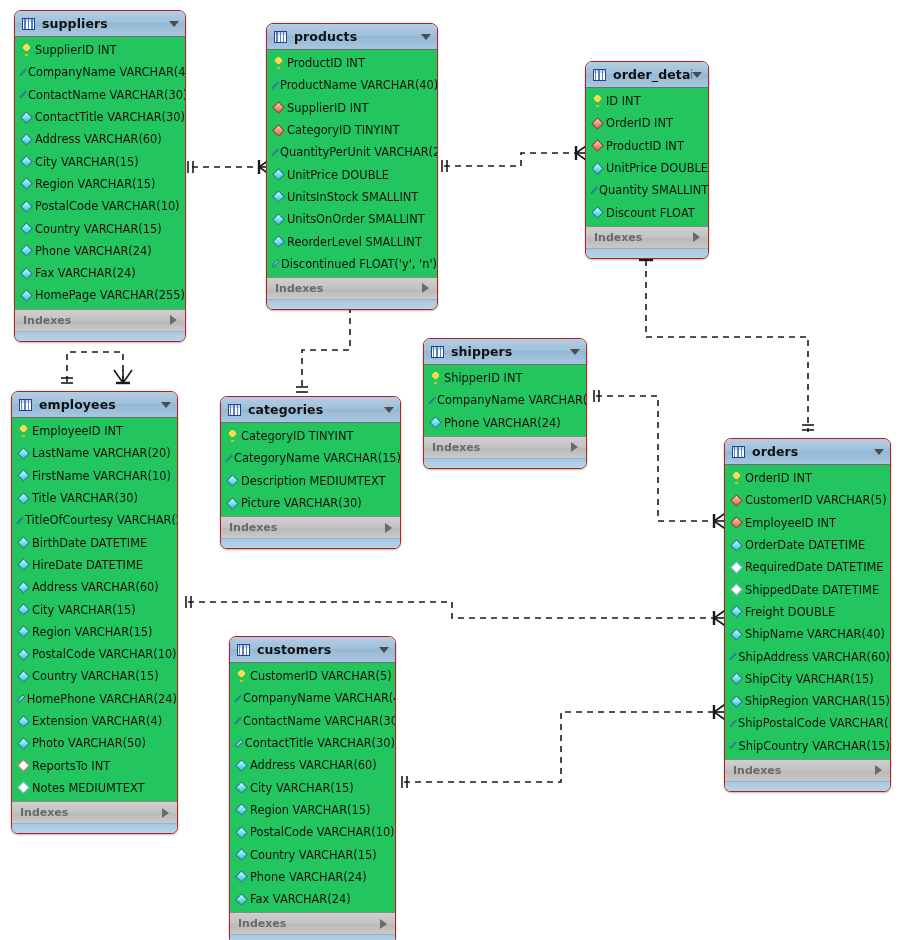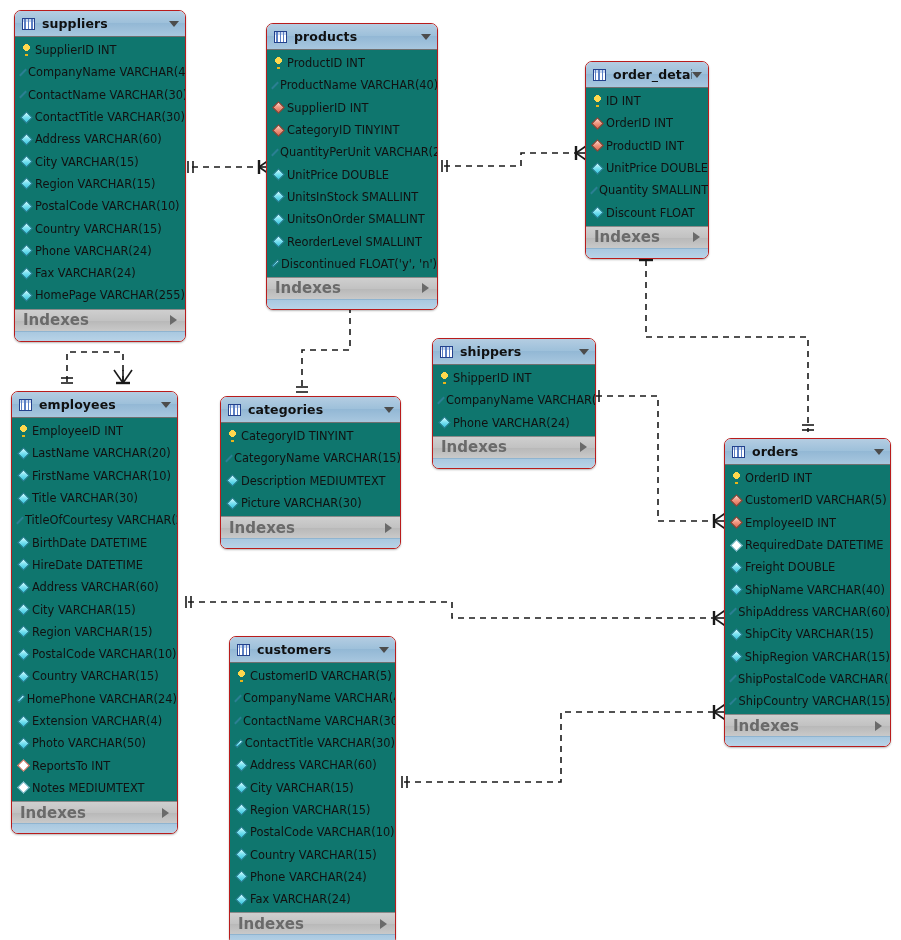--- a/index.html
+++ b/index.html
@@ -40,21 +40,21 @@
     background:
       linear-gradient(to right,transparent 1px,#5b7fc4 1px,#5b7fc4 2.5px,transparent 2.5px,transparent 4.5px,#5b7fc4 4.5px,#5b7fc4 6px,transparent 6px,transparent 8px,#5b7fc4 8px,#5b7fc4 9.5px,transparent 9.5px),
       linear-gradient(to bottom,#c9d8ef 0,#c9d8ef 3px,#ffffff 3px,#ffffff 100%);
     box-sizing:border-box;
   }
   .caret{
     width:0;height:0;flex:0 0 auto;
     border-left:5px solid transparent;border-right:5px solid transparent;
     border-top:6px solid #4c4c4c;
   }
-  .cols{background:#0f766e;padding:2px 0 2px 0;}
+  .cols{background:#22c55e;padding:2px 0 2px 0;}
   .col{
     height:22.3px;
     display:flex;align-items:center;
     padding-left:6px;
     font-size:11.4px;color:#111;
     white-space:nowrap;
   }
   .col .cname{margin-left:3px;}
 
   
@@ -81,21 +81,21 @@
     background:linear-gradient(135deg,#ffd9cf 0%,#f09a84 45%,#de6a50 100%);
   }
   .dia.fk.null{background:#ffffff;border-color:#c0614e;}
 
   .idx{
     height:21px;display:flex;align-items:center;
     padding:0 8px 0 8px;
     background:linear-gradient(to bottom,#cfcfcf 0%,#c2c2c2 50%,#b8b8b8 52%,#c9c9c9 100%);
     border-top:1px solid #8a8a8a;
   }
-  .idx .ilab{flex:1 1 auto;font-size:15px;font-weight:bold;color:#6a6a6a;}
+  .idx .ilab{flex:1 1 auto;font-size:11px;font-weight:bold;color:#6a6a6a;}
   .idx .iarr{
     width:0;height:0;
     border-top:5px solid transparent;border-bottom:5px solid transparent;
     border-left:7px solid #6a6a6a;
   }
   .foot{
     height:9px;
     background:linear-gradient(to bottom,#a9c8e0,#b8d3e7);
     border-top:1px solid #8fb4d0;
   }
@@ -356,21 +356,21 @@
             <span class="dia"></span>
             <span class="cname">Discount FLOAT</span>
           </div>
         </div>
         <div class="idx">
           <span class="ilab">Indexes</span>
           <span class="iarr"></span>
         </div>
         <div class="foot"></div>
       </div>
-      <div class="tbl" style="left: 423px; top: 338px; width: 164px; margin-left: 9px;">
+      <div class="tbl" style="left: 423px; top: 338px; width: 164px;">
         <div class="tbl-hdr">
           <span class="tblicon"></span>
           <span class="tname">shippers</span>
           <span class="caret"></span>
         </div>
         <div class="cols">
           <div class="col">
             <span class="ic ic-key"></span>
             <span class="cname">ShipperID INT</span>
           </div>
@@ -514,24 +514,32 @@
           </div>
           <div class="col">
             <span class="dia fk"></span>
             <span class="cname">CustomerID VARCHAR(5)</span>
           </div>
           <div class="col">
             <span class="dia fk"></span>
             <span class="cname">EmployeeID INT</span>
           </div>
           <div class="col">
+            <span class="dia"></span>
+            <span class="cname">OrderDate DATETIME</span>
+          </div>
+          <div class="col">
             <span class="dia null"></span>
             <span class="cname">RequiredDate DATETIME</span>
           </div>
           <div class="col">
+            <span class="dia null"></span>
+            <span class="cname">ShippedDate DATETIME</span>
+          </div>
+          <div class="col">
             <span class="dia"></span>
             <span class="cname">Freight DOUBLE</span>
           </div>
           <div class="col">
             <span class="dia"></span>
             <span class="cname">ShipName VARCHAR(40)</span>
           </div>
           <div class="col">
             <span class="dia"></span>
             <span class="cname">ShipAddress VARCHAR(60)</span>

